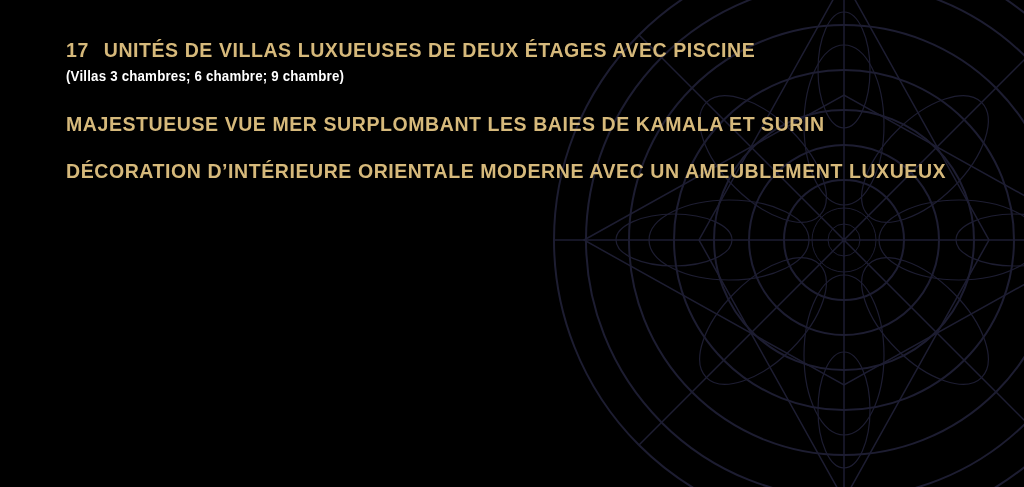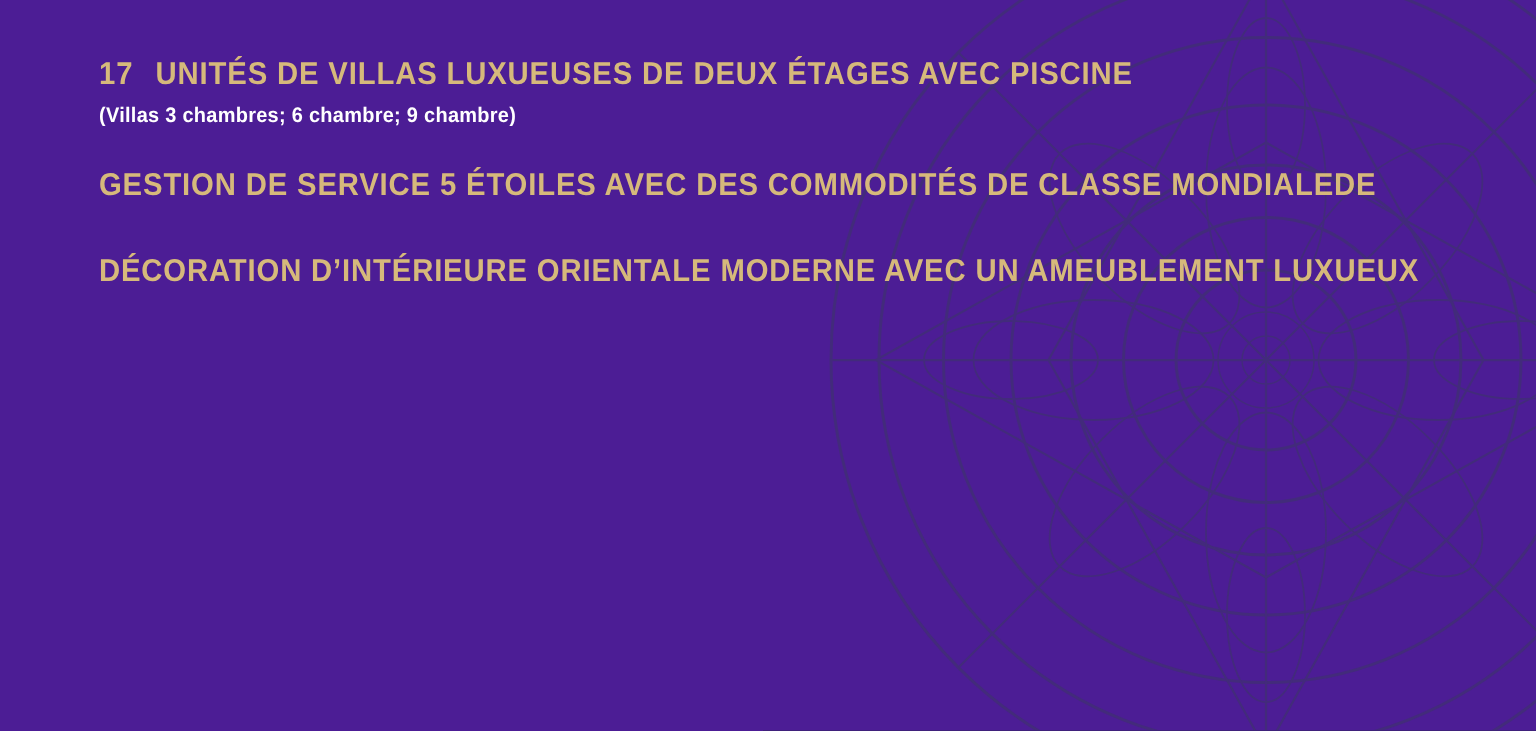--- a/index.html
+++ b/index.html
@@ -10,21 +10,21 @@
     width: 1024px;
     height: 487px;
     background: #2a2a52;
     font-family: "Liberation Sans", sans-serif;
     overflow: hidden;
   }
   .slide {
     position: relative;
     width: 1024px;
     height: 487px;
-    background: #4c1d95;
+    background: #000000;
     overflow: hidden;
   }
   
   .mandala {
     position: absolute;
     right: -120px;
     top: -60px;
     width: 600px;
     height: 600px;
     opacity: 0.5;
@@ -113,24 +113,24 @@
 
   <div class="content">
 
     <div class="feature">
       <div class="feature-line">
         <span class="count">17</span><span>UNITÉS DE VILLAS LUXUEUSES DE DEUX ÉTAGES AVEC PISCINE</span>
       </div>
       <div class="feature-sub">(Villas 3 chambres; 6 chambre; 9 chambre)</div>
     </div>
 
+    <div class="feature spacer-1">
+      <div class="feature-line">MAJESTUEUSE VUE MER SURPLOMBANT LES BAIES DE KAMALA ET SURIN</div>
+    </div>
 
-    <div class="feature spacer-2">
-      <div class="feature-line">GESTION DE SERVICE 5 ÉTOILES AVEC DES COMMODITÉS DE CLASSE MONDIALEDE</div>
-    </div>
 
     <div class="feature spacer-2">
       <div class="feature-line">DÉCORATION D’INTÉRIEURE ORIENTALE MODERNE AVEC UN AMEUBLEMENT LUXUEUX</div>
     </div>
 
 
 
   </div>
 </div>
 

